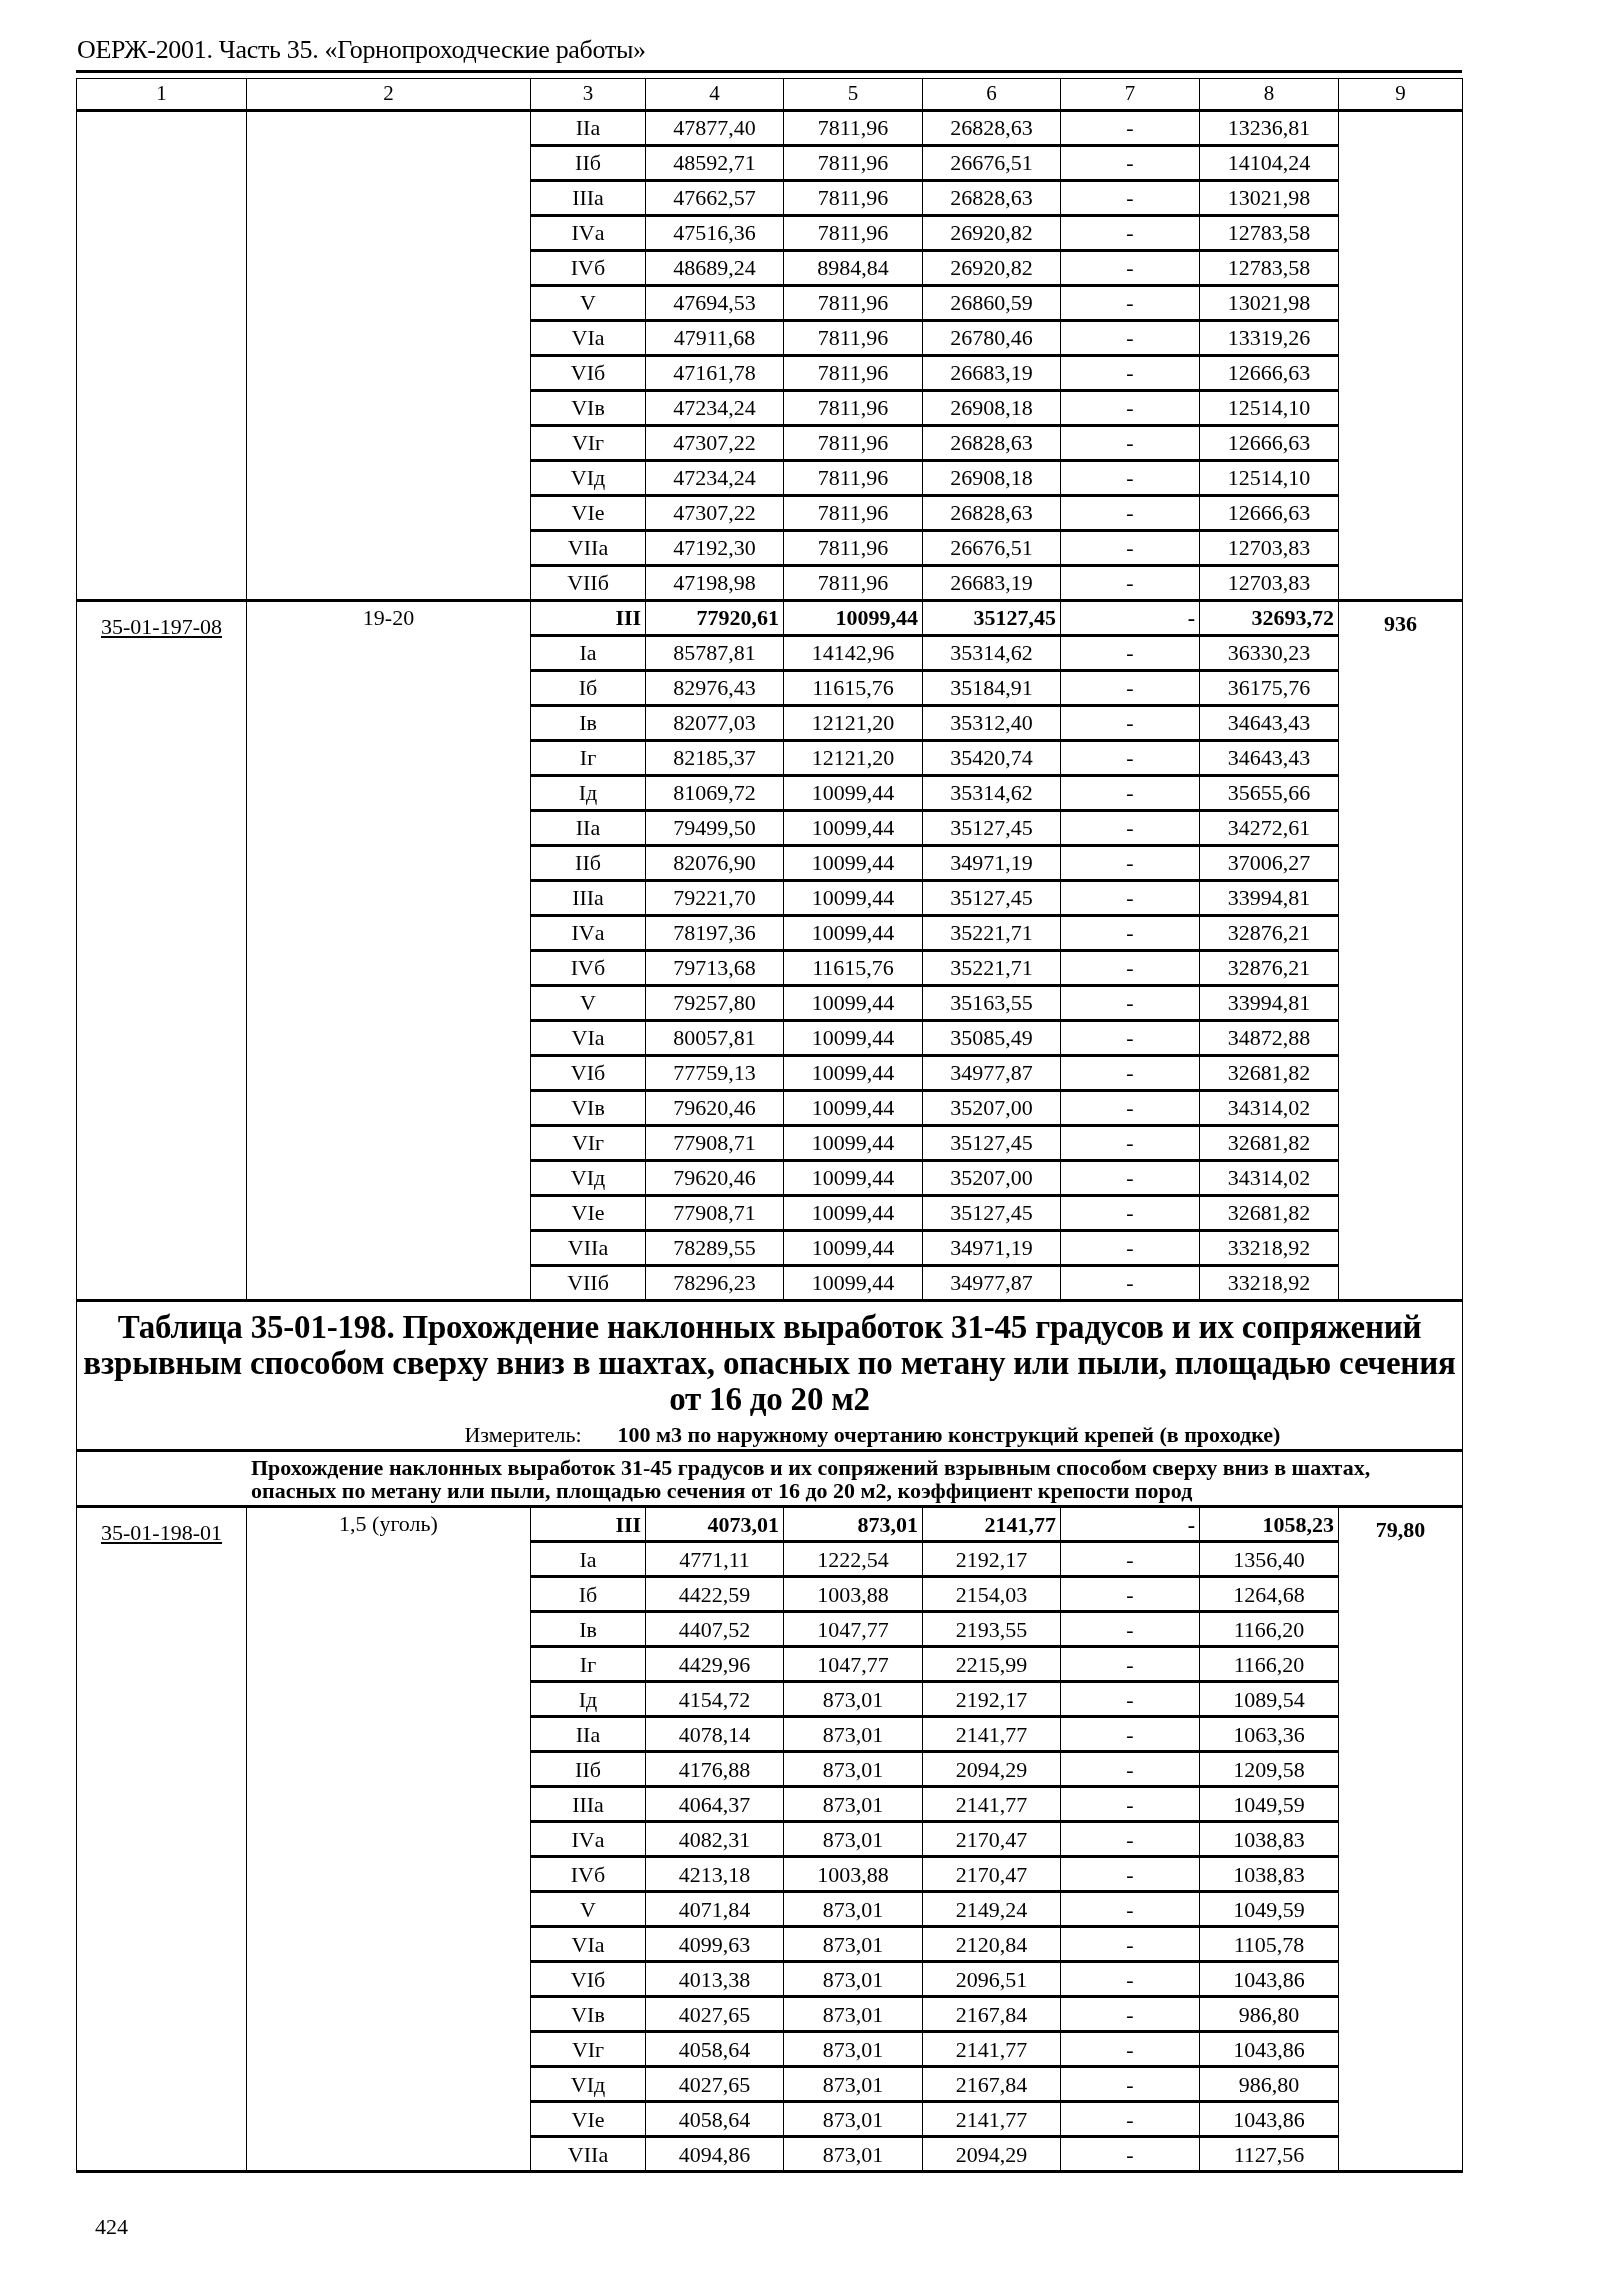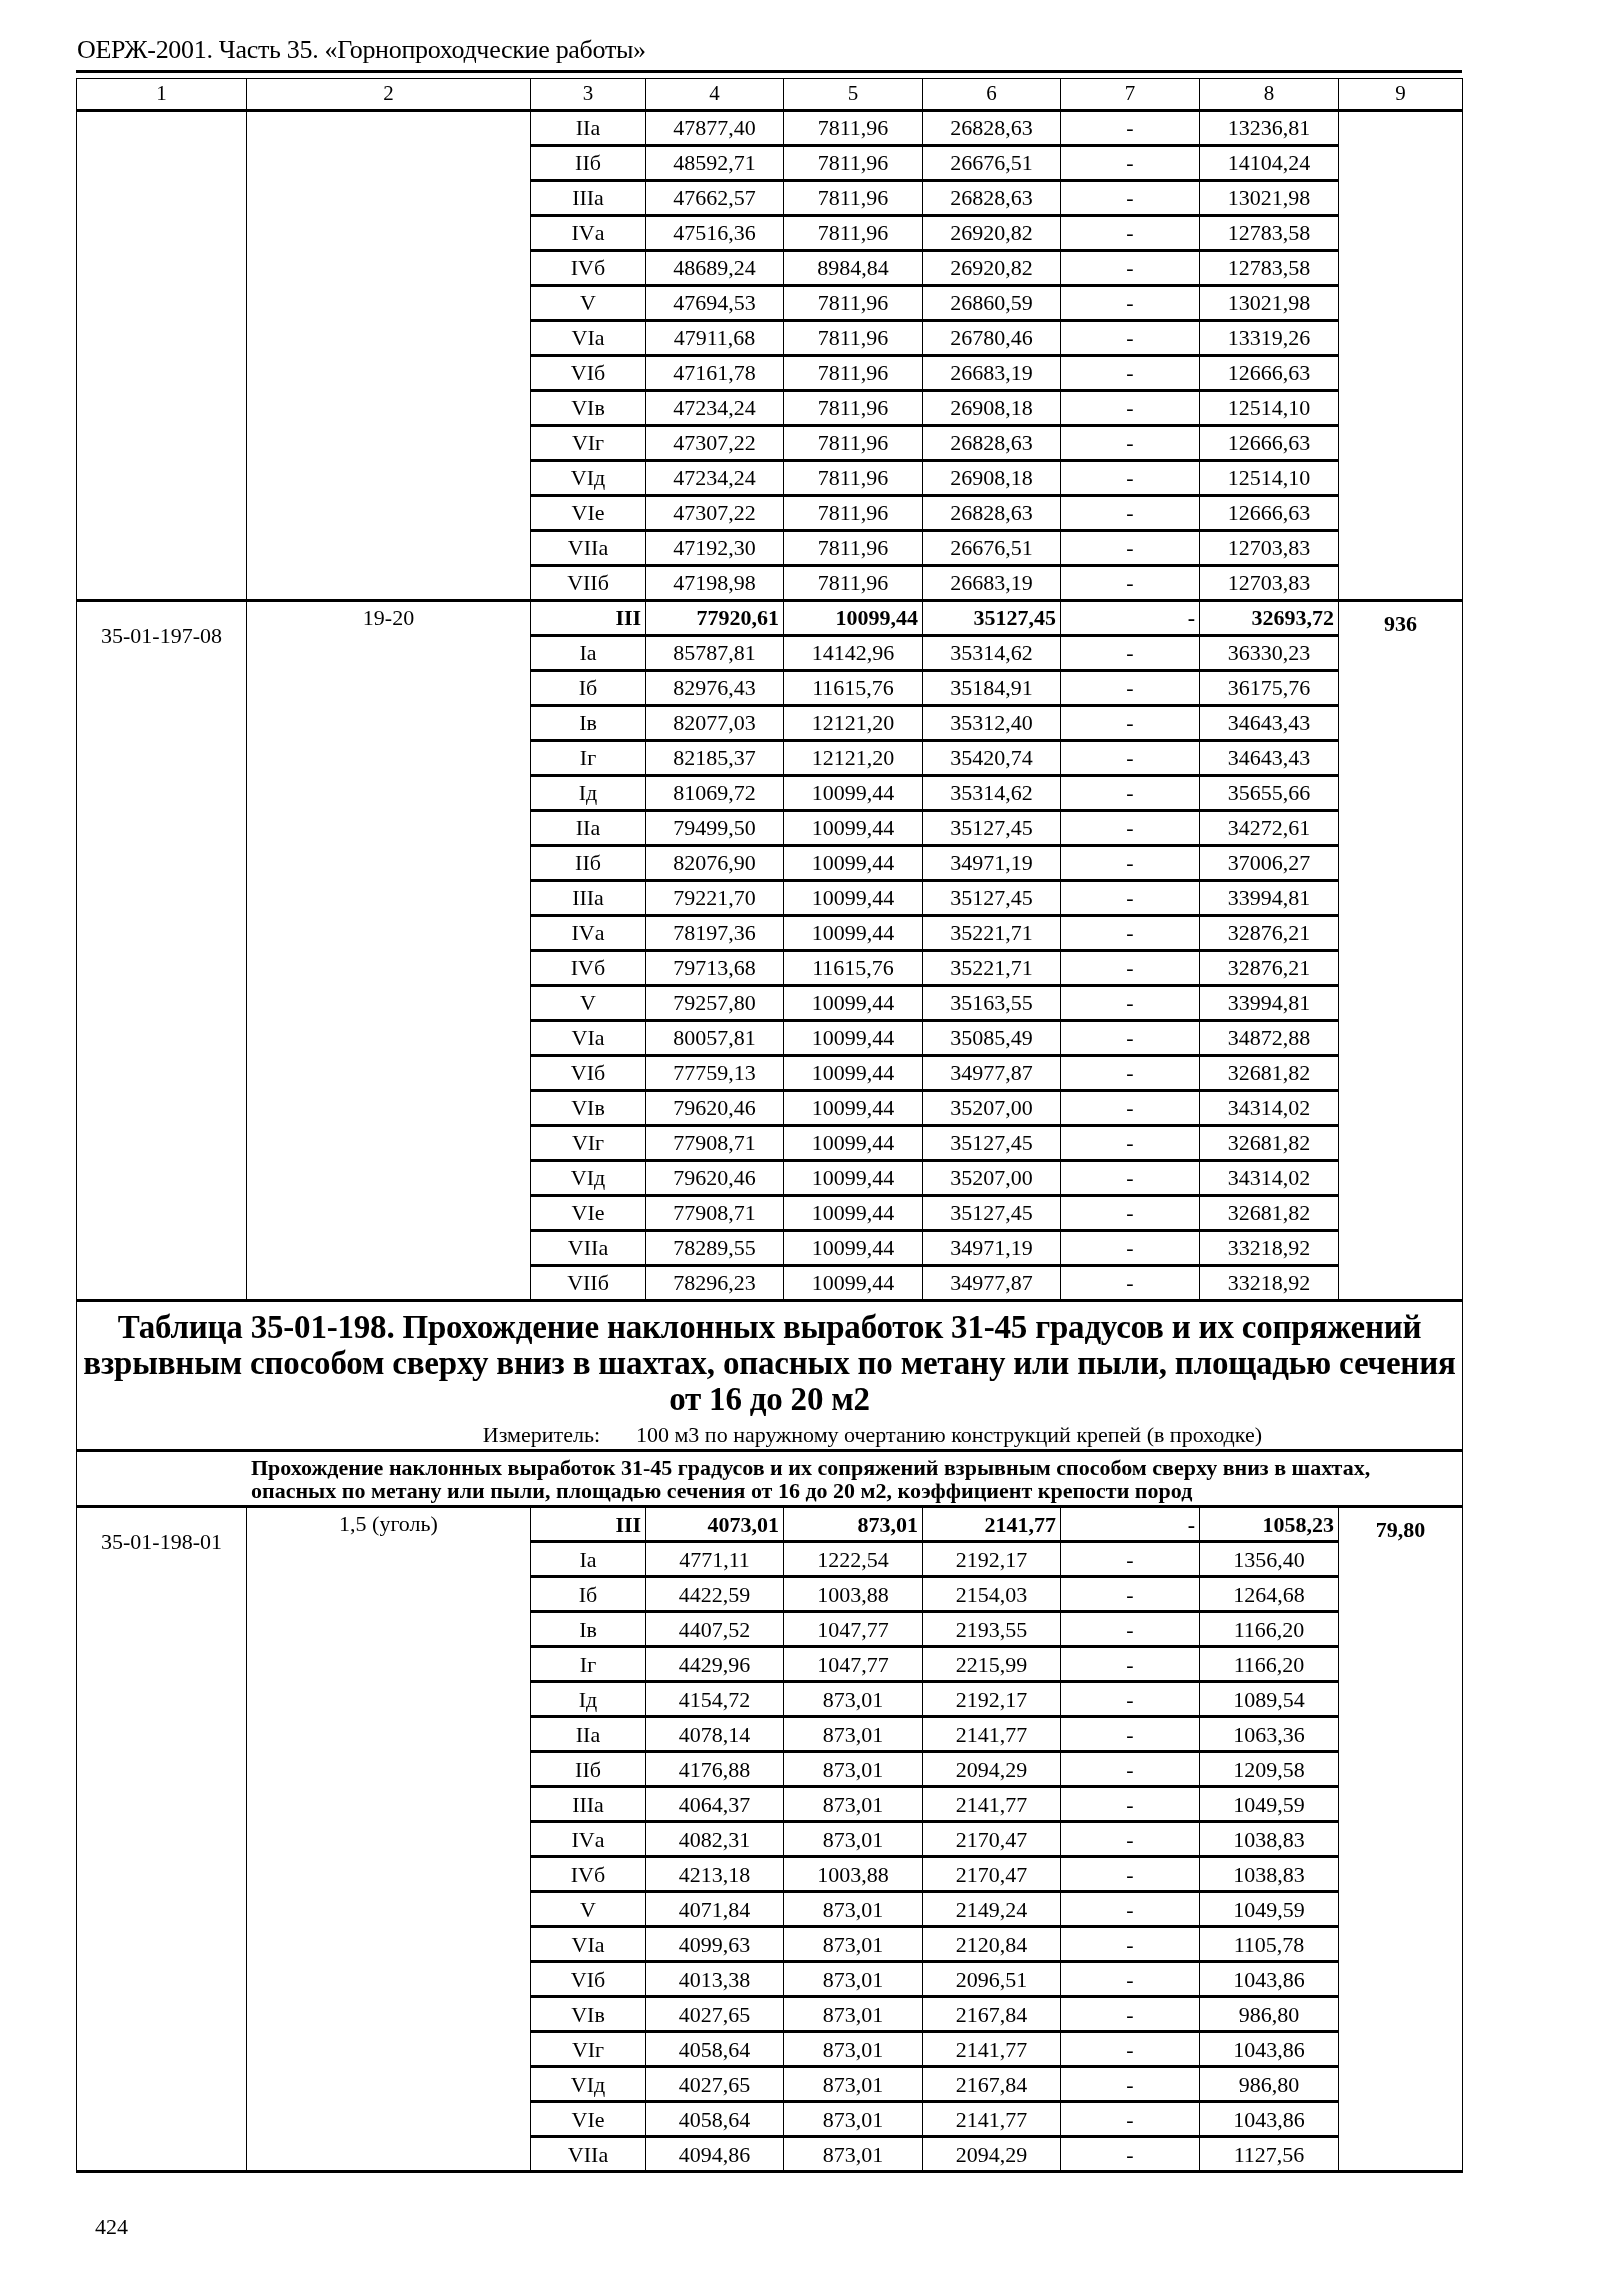--- a/index.html
+++ b/index.html
@@ -18,37 +18,37 @@
     position: absolute; left: 76px; top: 78px; width: 1385px;
     border-collapse: collapse; table-layout: fixed;
     font-size: 22px;
   }
   .doc-table td {
     border: 1.3px solid #000; padding: 0 3.9px; height: 32px;
     text-align: center; vertical-align: middle; white-space: nowrap; overflow: hidden;
     line-height: 23.4px;
   }
   .doc-table tr.hdr td { height: 30px; border-bottom: 3.3px solid #000; font-size: 21px; }
-  .doc-table td.code { text-align: center; vertical-align: top; padding-top: 22px; border-bottom: 3.3px solid #000; }
+  .doc-table td.code { text-align: center; vertical-align: top; padding-top: 13px; border-bottom: 3.3px solid #000; text-decoration: underline; }
   .doc-table td.cond { text-align: center; vertical-align: top; padding-top: 3.9px; border-bottom: 3.3px solid #000; }
   .doc-table td.extra { vertical-align: top; padding-top: 10px; border-bottom: 3.3px solid #000; font-weight: bold; }
   .doc-table td.num { border-bottom-width: 3.3px; }
   .doc-table td.val { border-bottom-width: 3.3px; }
   .doc-table td.dash { }
   tr.bold td.val, tr.bold td.num { font-weight: bold; text-align: right; }
   .title-cell {
     text-align: right; vertical-align: top !important; white-space: normal !important;
     padding: 6.5px 2.6px 0 2.6px !important; border-bottom: none !important;
   }
   .table-title {
     font-size: 33px; line-height: 36px; font-weight: bold; letter-spacing: -0.2px;
   }
   .measure-line { margin-top: 5.2px; padding-left: 170px; font-size: 22px; line-height: 26px; padding-bottom: 1.3px; }
   .measure-label { display: inline-block; width: 189px; }
-  .measure-value { font-weight: normal; }
+  .measure-value { font-weight: bold; }
   .desc-cell {
     text-align: left !important; white-space: normal !important; vertical-align: top !important;
     padding: 3.9px 26px 2.6px 174px !important; font-weight: bold; font-size: 22px; line-height: 26px;
     border-top: 3.3px solid #000 !important; border-bottom: 3.3px solid #000 !important; margin-left: 48px;
   }
   .page-number { position: absolute; left: 95px; top: 2214px; font-size: 22px; }
 </style>
 </head>
 <body>
 

